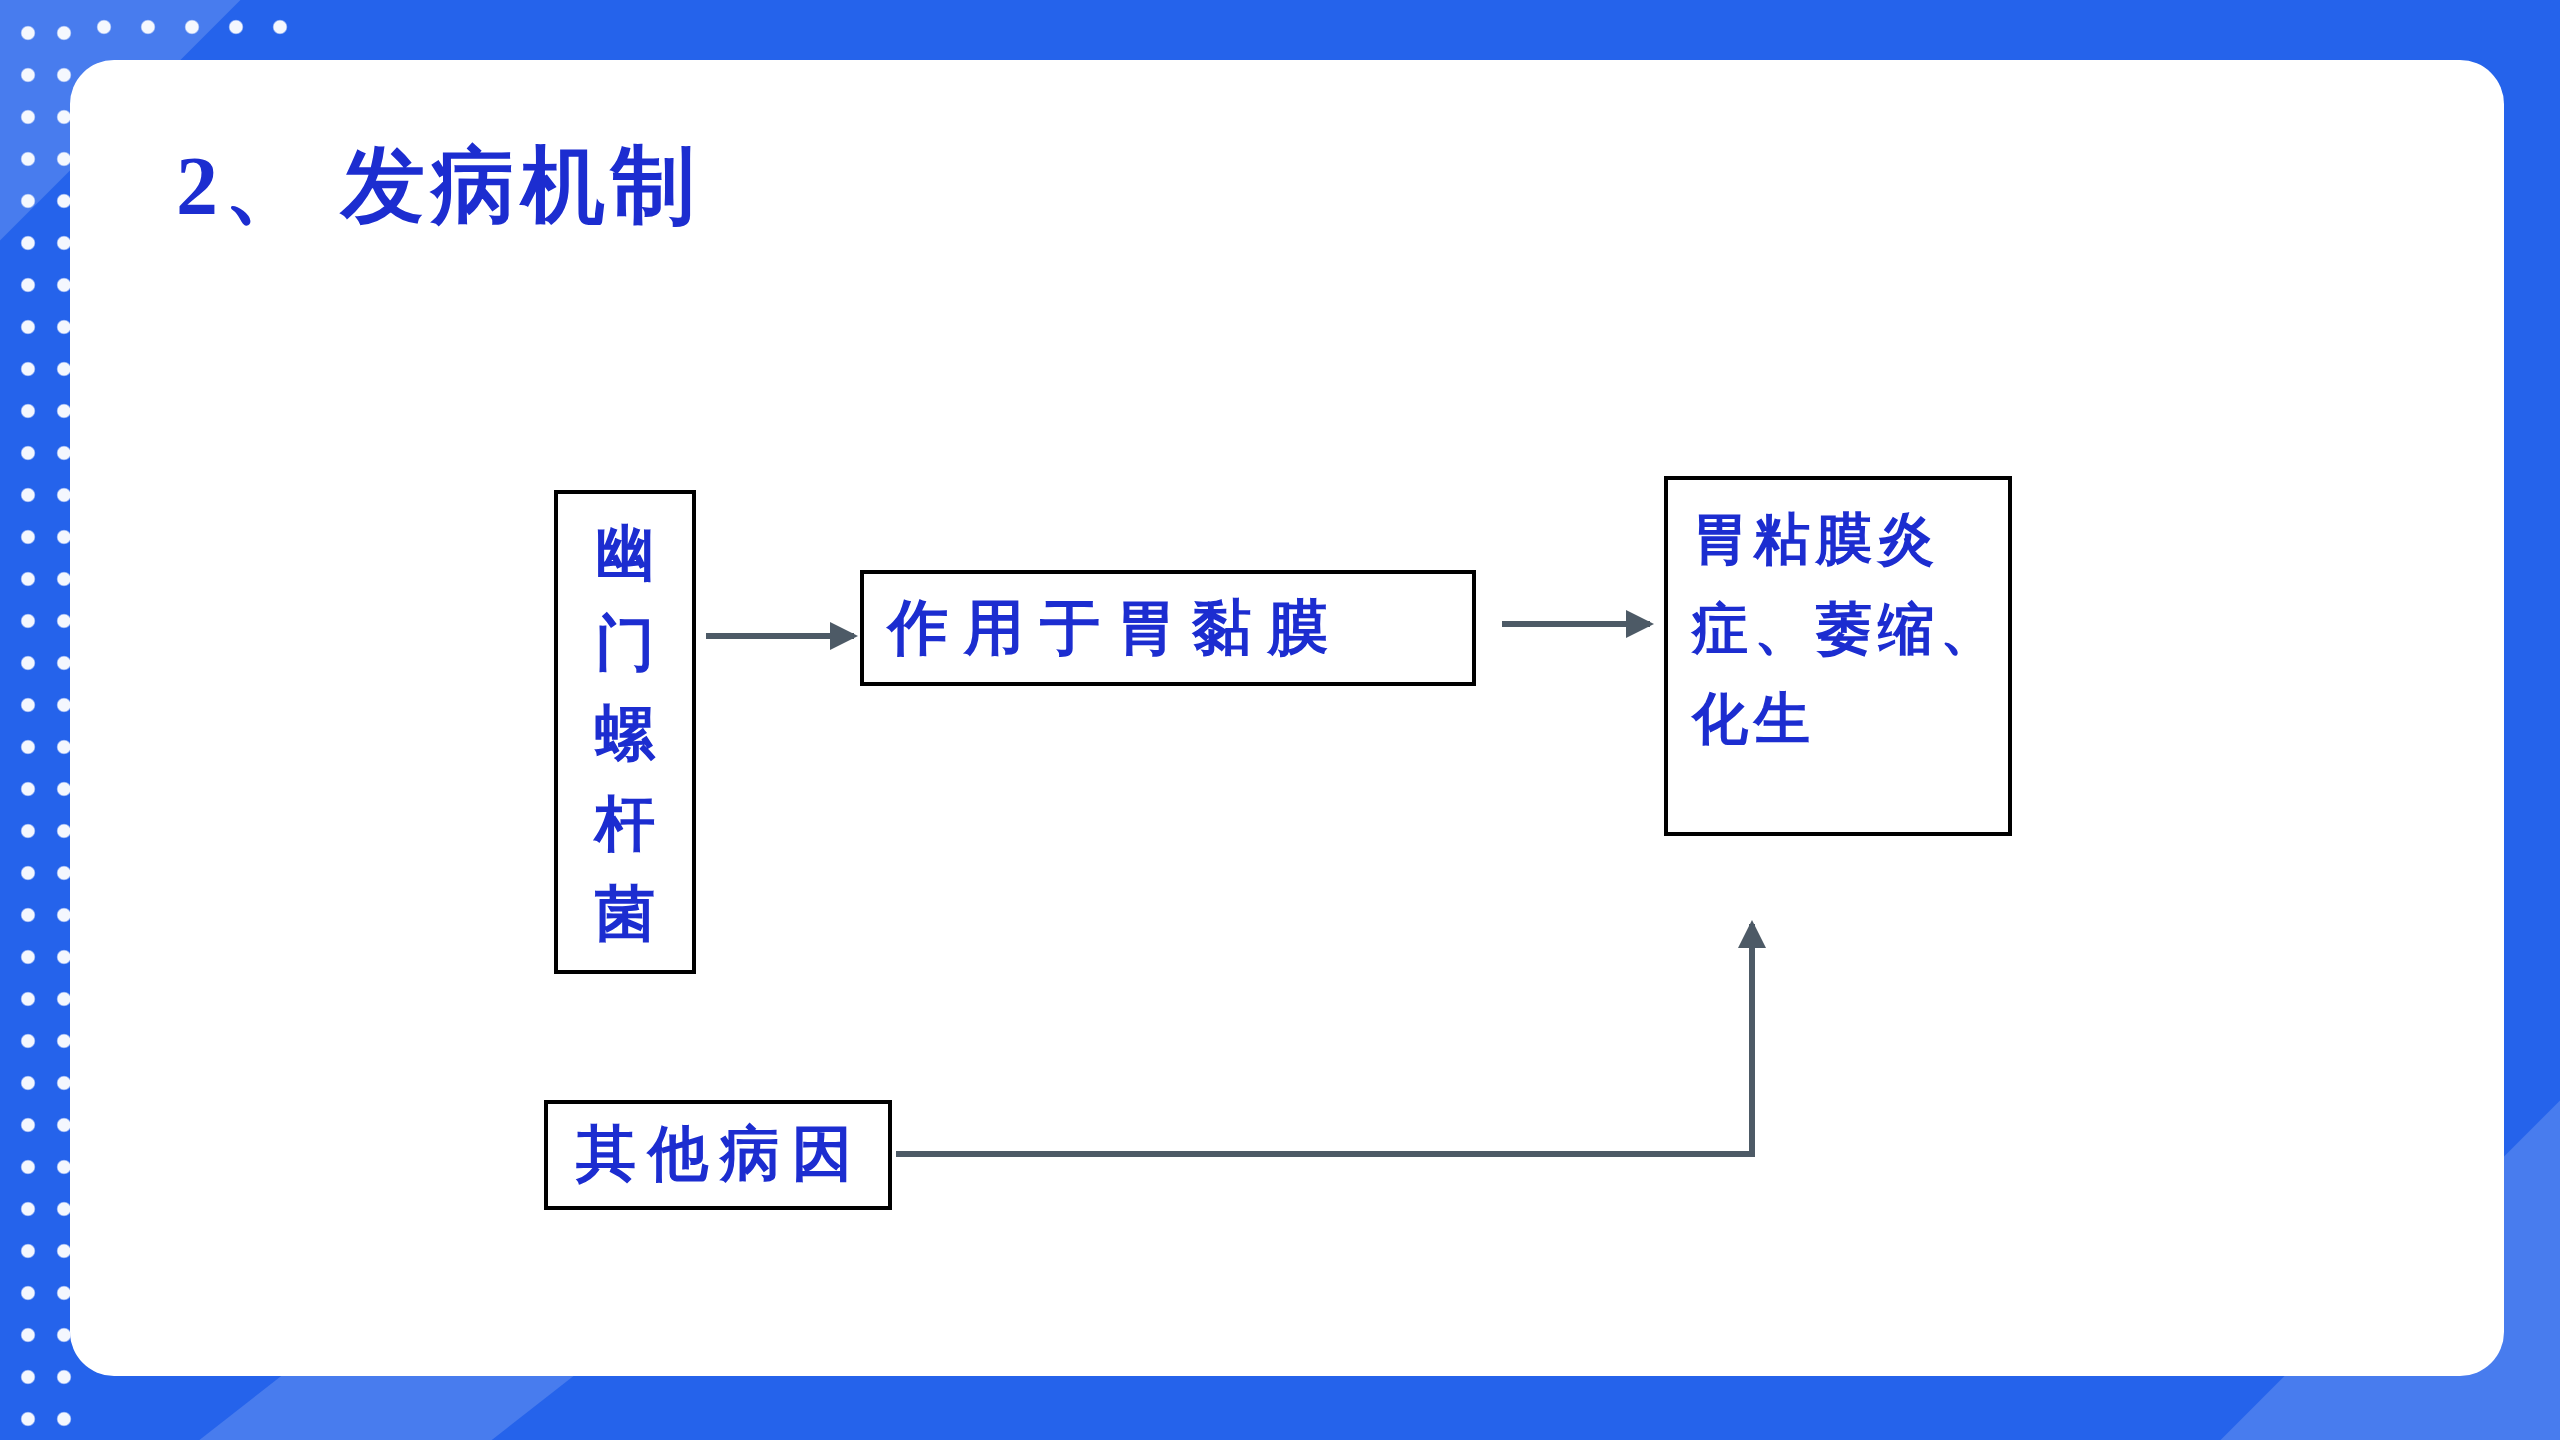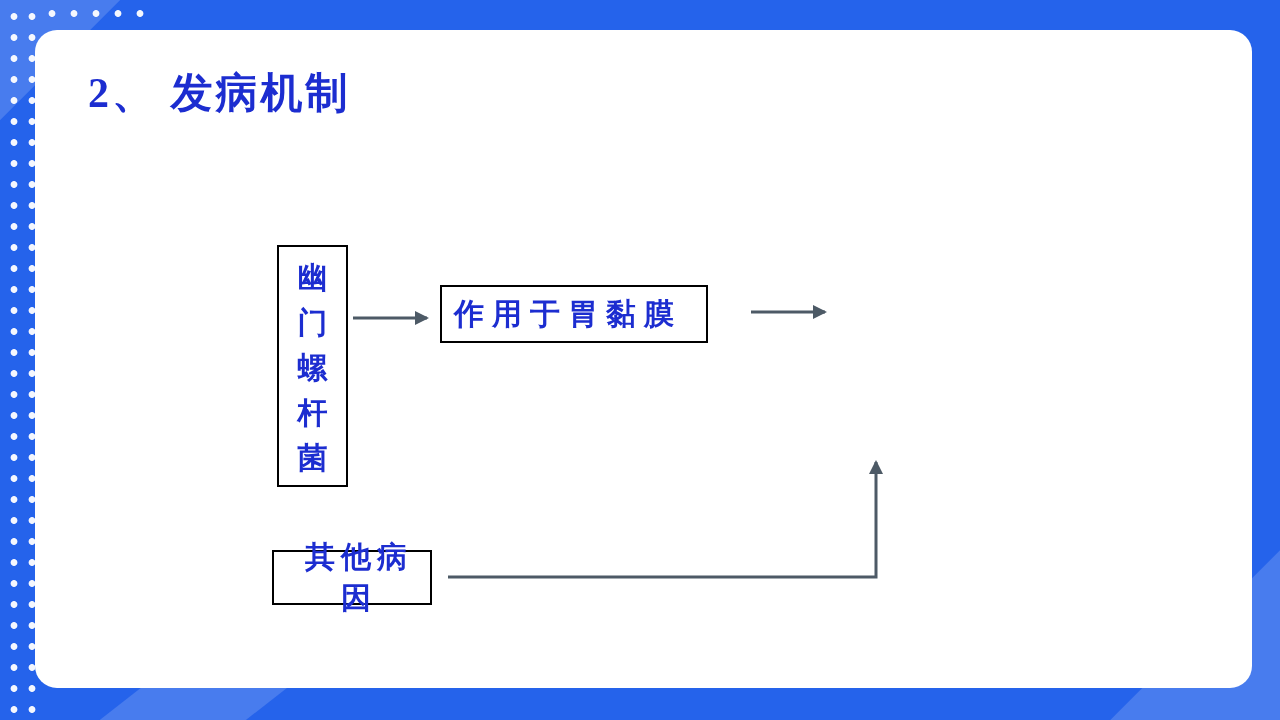--- a/index.html
+++ b/index.html
@@ -59,32 +59,32 @@
   .box-cause {
     left:242px; top:215px; width:71px; height:242px;
     display:flex; justify-content:center; align-items:flex-start;
   }
   .box-cause .vtext {
     display:block; padding-top:8px;
     font-size:30px; line-height:45px; text-align:center;
     white-space:pre-line;
   }
   .box-action {
-    left:405px; top:255px; width:268px; height:58px;
+    left:395px; top:255px; width:308px; height:58px;
     display:flex; align-items:center; padding-left:12px;
     font-size:30px; letter-spacing:8px;text-align:center;
   }
   .box-result {
     left:797px; top:208px; width:174px; height:180px;
     padding:8px 0 0 12px;
     font-size:28px; letter-spacing:3px; line-height:45px;
     white-space:pre-line;
   }
   .box-other {
-    left:237px; top:520px; width:160px; height:55px;
+    left:237px; top:520px; width:174px; height:55px;
     display:flex; align-items:center; padding-left:14px;
     font-size:30px; letter-spacing:6px;text-align:center;
   }
 </style>
 </head>
 <body>
 
 <div class="slide">
 
   <div class="dots dots-left"></div>
@@ -113,19 +113,22 @@
 门
 螺
 杆
 菌</span>
     </div>
 
     <div class="box box-action">
       <span>作用于胃黏膜</span>
     </div>
 
+    <div class="box box-result">胃粘膜炎
+症、萎缩、
+化生</div>
 
     <div class="box box-other">
       <span>其他病因</span>
     </div>
 
   </div>
 </div>
 
 </body></html>

